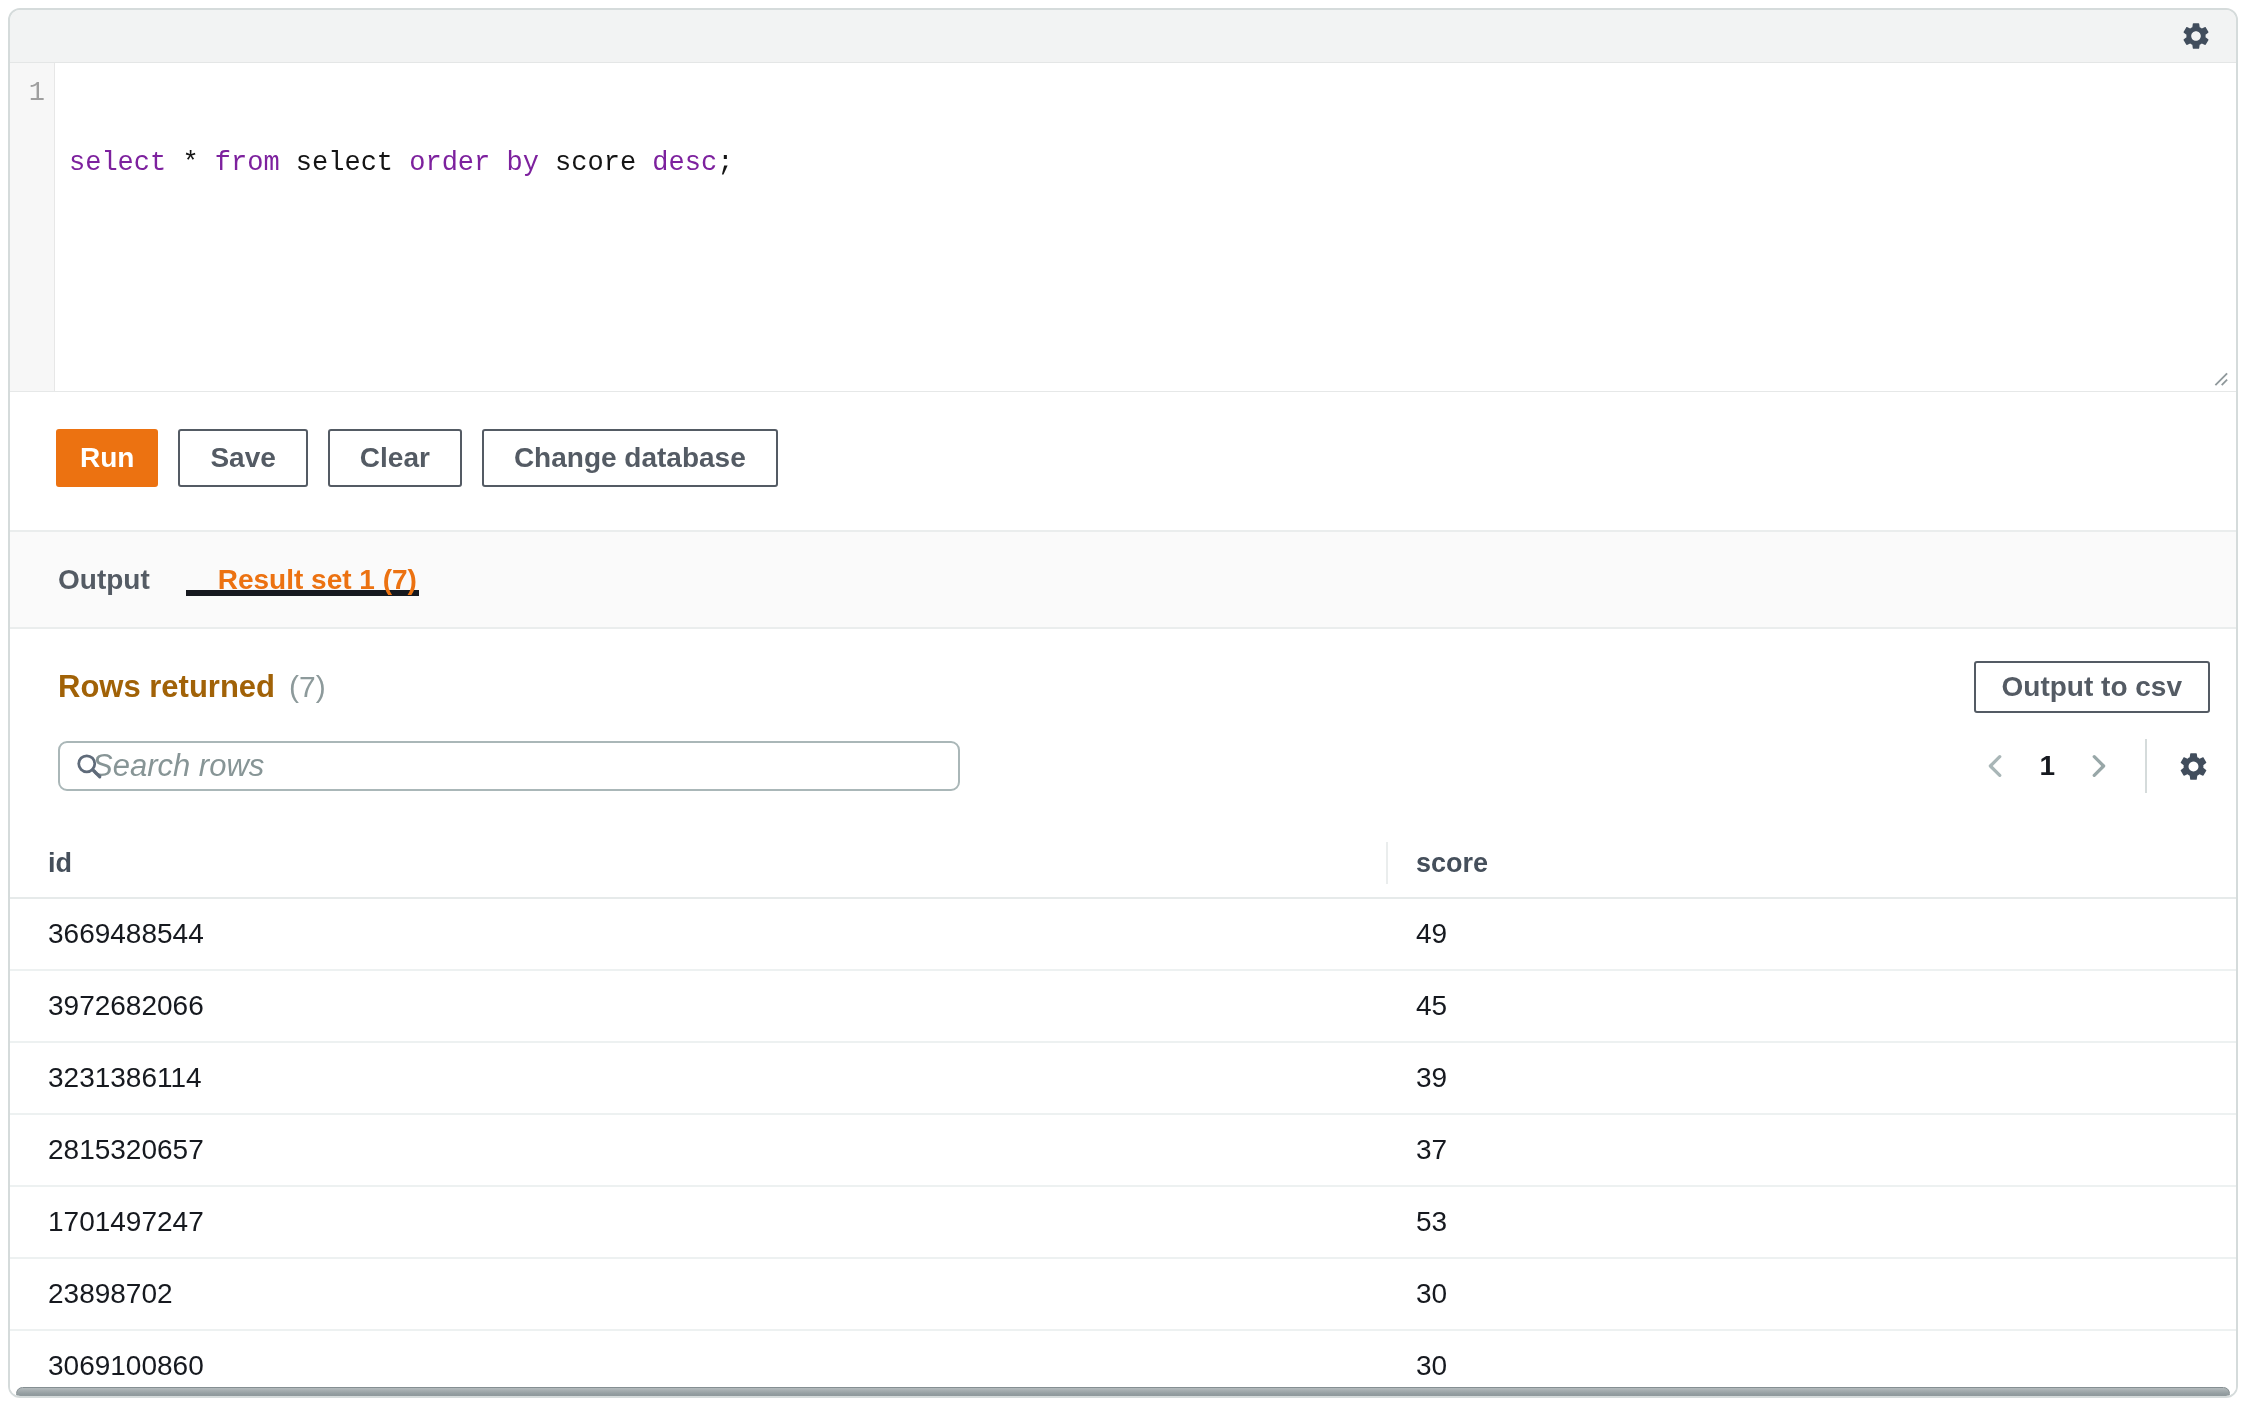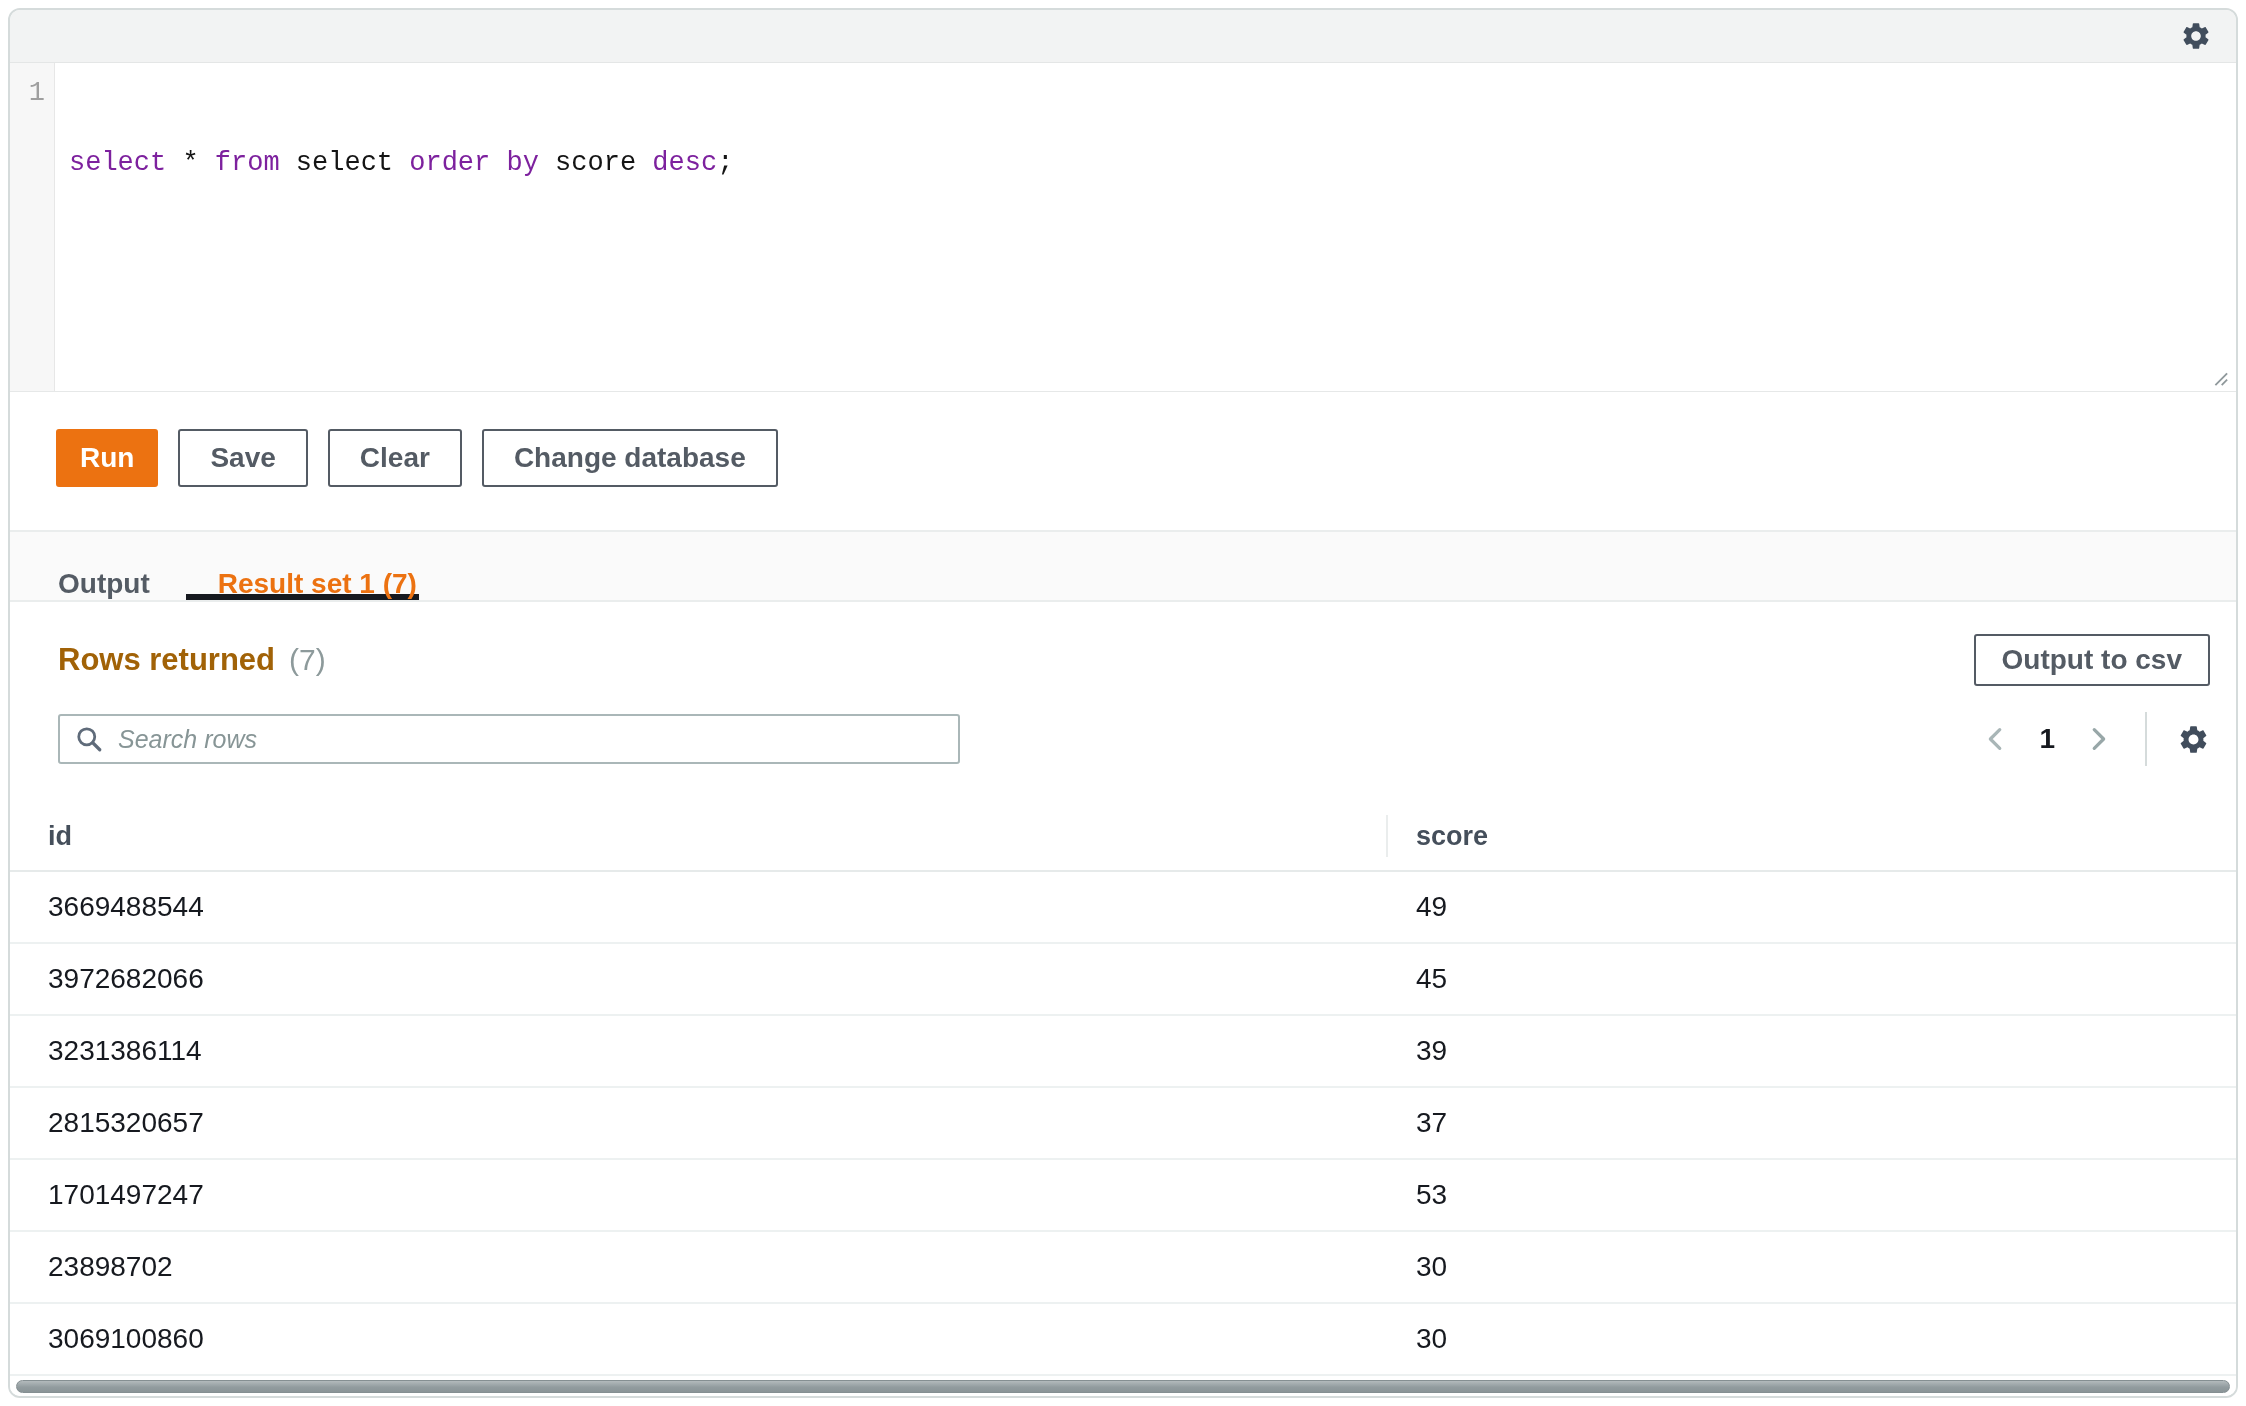--- a/index.html
+++ b/index.html
@@ -48,39 +48,39 @@
     font-family:inherit; font-size:28px; font-weight:700; line-height:1;
     border-radius:3px; padding:13px 30px; cursor:pointer;
     background:#fff; border:2px solid #545b64; color:#545b64;
   }
   .btn + .btn { margin-left:20px; }
   .btn-primary { background:#ec7211; border-color:#ec7211; color:#fff; padding:13px 22px; }
   .btn-right { margin-left:auto; }
 
   
   .tab-bar {
-    flex:none; height:70px; box-sizing:border-box; background:#fafafa;
-    border-bottom:2px solid #eaeded; display:flex; align-items:flex-end; padding-left:48px;
+    flex:none; height:97px; box-sizing:border-box; background:#fafafa;
+    border-bottom:2px solid #eaeded; display:flex; align-items:center; padding-left:48px;
   }
   .tab { display:flex; align-items:center; font-size:28px; font-weight:700; color:#545b64; cursor:pointer; }
   .tab-divider { flex:none; width:2px; background:#d5dbdb; margin:15px 0 13px 34px; }
   .tab.active { color:#ec7211; padding:0 2px 0 32px; box-shadow:inset 0 -6px 0 #16191f; }
 
   
   .results { flex:1; background:#fff; position:relative; }
   .results-head { display:flex; align-items:center; margin:32px 26px 0 48px; }
   .results-title { font-size:31px; font-weight:700; color:#a16207; }
   .results-count { font-size:30px; color:#8d9a9b; margin-left:14px; }
   .btn-export { margin-left:auto; padding:10px 26px; }
 
   .search-row { display:flex; align-items:center; margin:26px 26px 0 48px; }
   .search-box { position:relative; width:902px; }
   .search-box input {
-    box-sizing:border-box; width:100%; height:50px; border:2px solid #aab7b8; border-radius:3px;
-    font-family:inherit; font-size:25px; color:#16191f; padding:0 16px 0 58px; outline:none; background:#fff;
+    box-sizing:border-box; width:100%; height:50px; border:2px solid #aab7b8; border-radius:9px;
+    font-family:inherit; font-size:31px; color:#16191f; padding:0 16px 0 32px; outline:none; background:#fff;
   }
   .search-box input::placeholder { color:#879596; font-style:italic; }
   .search-icon { position:absolute; left:16px; top:10px; pointer-events:none; }
 
   .pager { margin-left:auto; display:flex; align-items:center; }
   .page-num { font-size:28px; font-weight:700; color:#16191f; margin:0 28px; }
   .pager-divider { width:2px; height:54px; background:#d5dbdb; margin:0 30px 0 32px; }
   .chev { cursor:pointer; display:flex; align-items:center; }
 
   

